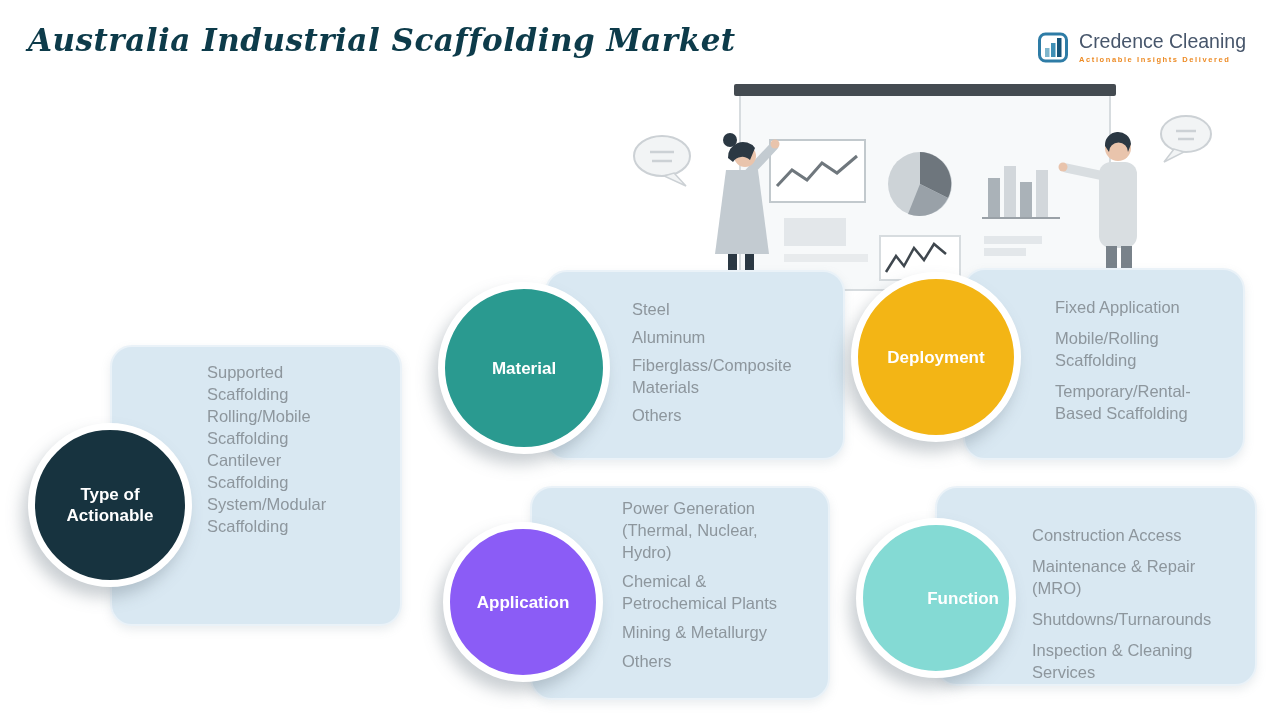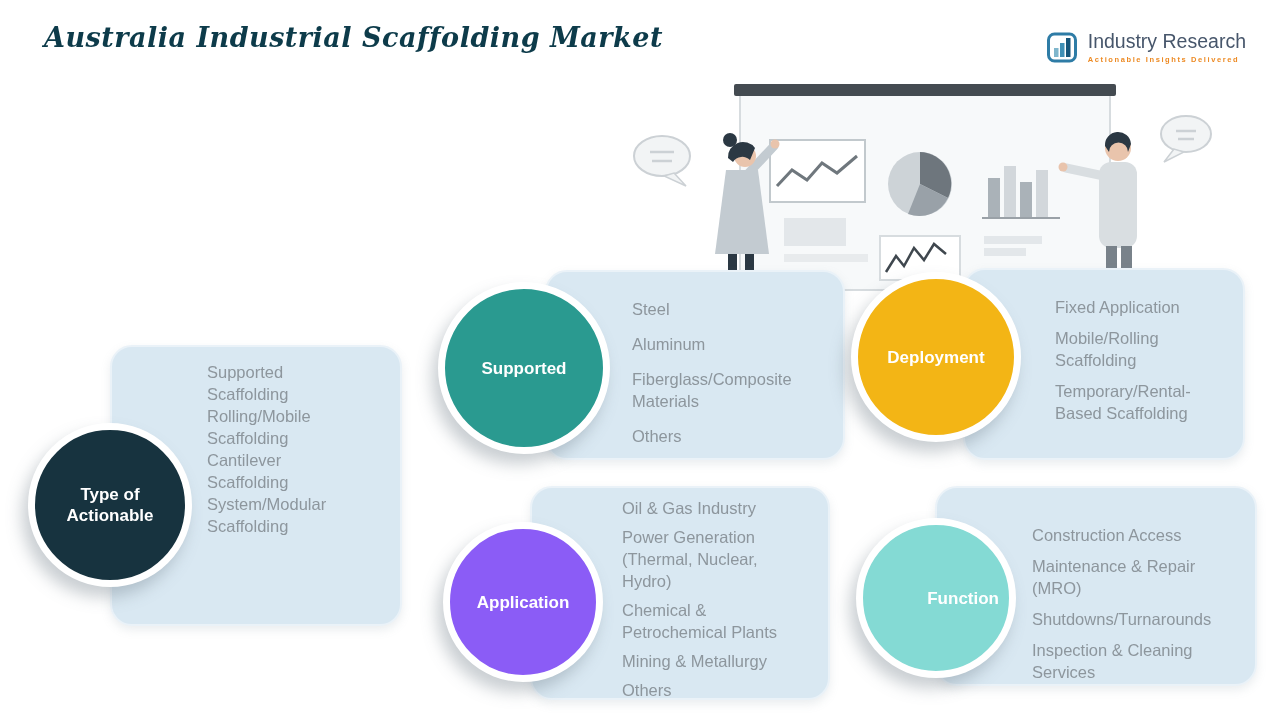--- a/index.html
+++ b/index.html
@@ -1,42 +1,42 @@
 <!DOCTYPE html>
 <html><head>
 <meta charset="utf-8">
 <style>
   * { margin:0; padding:0; box-sizing:border-box; }
   html,body { background:#ffffff; }
   body { font-family:"Liberation Sans", sans-serif; }
   .canvas { position:relative; width:1280px; height:720px; background:#ffffff; overflow:hidden; }
 
   .title {
-    position:absolute; left:44px; top:22px;
+    position:absolute; left:28px; top:22px;
     font-family:"DejaVu Serif", serif; font-style:italic; font-weight:bold;
-    font-size:27px; letter-spacing:.5px; color:#0d3b4a;
+    font-size:31px; letter-spacing:.5px; color:#0d3b4a;
   }
 
   .logo { position:absolute; right:34px; top:30px; display:flex; align-items:flex-start; gap:9px; }
   .logo-text { display:flex; flex-direction:column; }
   .logo-name { font-size:19.5px; color:#47566b; }
   .logo-tagline { margin-top:2px; font-size:7.5px; font-weight:bold; letter-spacing:1.6px; color:#ed8a23; }
 
   .illustration { position:absolute; left:612px; top:78px; z-index:0; }
 
   .panel {
     position:absolute; z-index:2;
     background:#d9e8f2; border:2px solid #eaf2f8; border-radius:22px;
     color:#8d969d; font-size:16.5px; line-height:22px;
     display:flex; flex-direction:column;
     box-shadow:0 4px 10px rgba(140,155,165,.18);
   }
   .panel .item { }
   .panel-type        { left:110px; top:345px; width:292px; height:281px; padding:14px 38px 10px 95px; gap:0; }
-  .panel-material    { left:545px; top:270px; width:300px; height:190px; padding:26px 16px 12px 85px; gap:13px; }
+  .panel-material    { left:545px; top:270px; width:300px; height:190px; padding:26px 16px 12px 85px; gap:6px; }
   .panel-deployment  { left:963px; top:268px; width:282px; height:192px; padding:26px 14px 12px 90px; gap:9px; }
   .panel-application { left:530px; top:486px; width:300px; height:214px; padding:9px 26px 6px 90px;  gap:7px; }
   .panel-function    { left:935px; top:486px; width:322px; height:200px; padding:36px 20px 12px 95px; gap:9px; }
 
   .circle {
     position:absolute; z-index:3; border-radius:50%;
     border:7px solid #ffffff;
     box-shadow:-6px 10px 16px rgba(100,115,125,.35);
     display:flex; align-items:center; justify-content:center; text-align:center;
     color:#ffffff; font-weight:bold; font-size:17px; line-height:21px; padding:10px;
@@ -55,21 +55,21 @@
   <h1 class="title">Australia Industrial Scaffolding Market</h1>
 
   <div class="logo">
     <svg width="32" height="36" viewBox="0 0 32 36">
       <rect x="1.5" y="4" width="27" height="27" rx="6" fill="none" stroke="#2e7ca6" stroke-width="3"></rect>
       <rect x="7" y="18" width="4.5" height="9" fill="#7fb6cc"></rect>
       <rect x="13" y="13" width="4.5" height="14" fill="#3f8fb5"></rect>
       <rect x="19" y="8" width="4.5" height="19" fill="#16557a"></rect>
     </svg>
     <div class="logo-text">
-      <div class="logo-name">Industry Research</div>
+      <div class="logo-name">Credence Cleaning</div>
       <div class="logo-tagline">Actionable Insights Delivered</div>
     </div>
   </div>
 
   <svg class="illustration" width="600" height="215" viewBox="0 0 600 215">
 
     <g>
       <rect x="128" y="16" width="370" height="196" fill="#f7f9fa" stroke="#d7dcdf" stroke-width="2"></rect>
       <rect x="122" y="6" width="382" height="12" rx="2" fill="#444b51"></rect>
     </g>
@@ -150,34 +150,33 @@
     <span>Type of Actionable</span>
   </div>
 
   <div class="panel panel-material">
     <div class="item">Steel</div>
     <div class="item">Aluminum</div>
     <div class="item">Fiberglass/Composite Materials</div>
     <div class="item">Others</div>
   </div>
   <div class="circle circle-material">
-    <span>Supported</span>
+    <span>Material</span>
   </div>
 
   <div class="panel panel-deployment">
     <div class="item">Fixed Application</div>
     <div class="item">Mobile/Rolling Scaffolding</div>
     <div class="item">Temporary/Rental-Based Scaffolding</div>
   </div>
   <div class="circle circle-deployment">
     <span>Deployment</span>
   </div>
 
   <div class="panel panel-application">
-    <div class="item">Oil &amp; Gas Industry</div>
     <div class="item">Power Generation (Thermal, Nuclear, Hydro)</div>
     <div class="item">Chemical &amp; Petrochemical Plants</div>
     <div class="item">Mining &amp; Metallurgy</div>
     <div class="item">Others</div>
   </div>
   <div class="circle circle-application">
     <span>Application</span>
   </div>
 
   <div class="panel panel-function">

